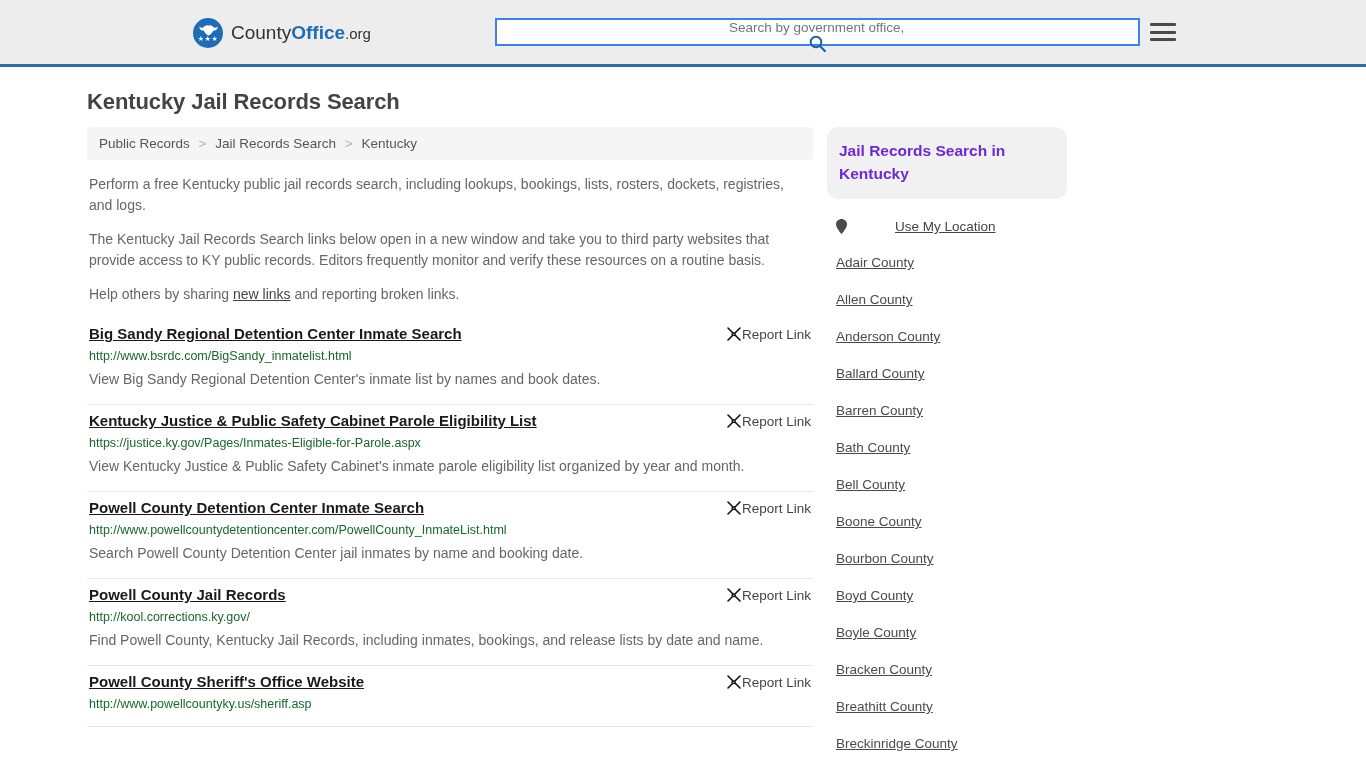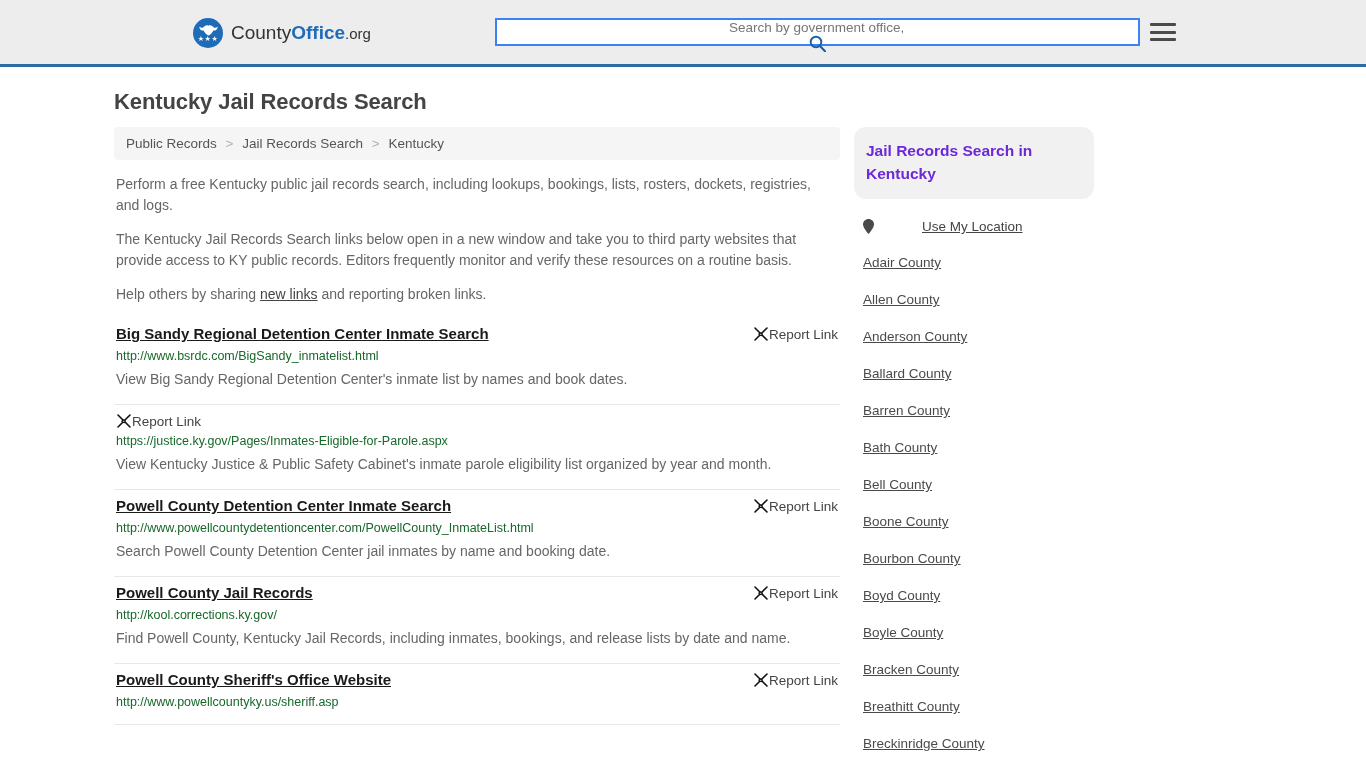--- a/index.html
+++ b/index.html
@@ -117,21 +117,21 @@
   #menu-btn span {
     display: block;
     height: 3px;
     background: #4a4a4a;
     border-radius: 1px;
   }
 
   
   #page {
     width: 1124px;
-    padding: 0 193px 0 114px;
+    padding: 0 193px 0 87px;
   }
   #page-title {
     font-size: 22px;
     font-weight: bold;
     color: #444444;
     margin: 22px 0 12px 0;
     letter-spacing: -0.1px;
   }
   #columns {
     display: flex;
@@ -322,20 +322,21 @@
               </svg>
               <span class="report-link-label">Report Link</span>
             </span>
           </div>
           <div class="result-url">http://www.bsrdc.com/BigSandy_inmatelist.html</div>
           <div class="result-desc">View Big Sandy Regional Detention Center's inmate list by names and book dates.</div>
         </div>
 
         <div class="result-item">
           <div class="result-head">
+            <a class="result-title">Kentucky Justice &amp; Public Safety Cabinet Parole Eligibility List</a>
             <span class="report-link">
               <svg width="16" height="16" viewBox="0 0 16 16" aria-hidden="true">
                 <path d="M2 2 L7 7 M9 9 L14 14" stroke="#111" stroke-width="1.6" stroke-linecap="round" fill="none"></path>
                 <path d="M14 2 L9.2 6.8 M6.8 9.2 L2 14" stroke="#111" stroke-width="1.6" stroke-linecap="round" fill="none"></path>
                 <path d="M7 7 C5.6 8.4 5.6 8.4 7 9.2 C8.4 10 8.4 10 9 9 C9.6 8 9.6 8 8.6 7.2 Z" fill="none" stroke="#111" stroke-width="1.3"></path>
               </svg>
               <span class="report-link-label">Report Link</span>
             </span>
           </div>
           <div class="result-url">https://justice.ky.gov/Pages/Inmates-Eligible-for-Parole.aspx</div>

